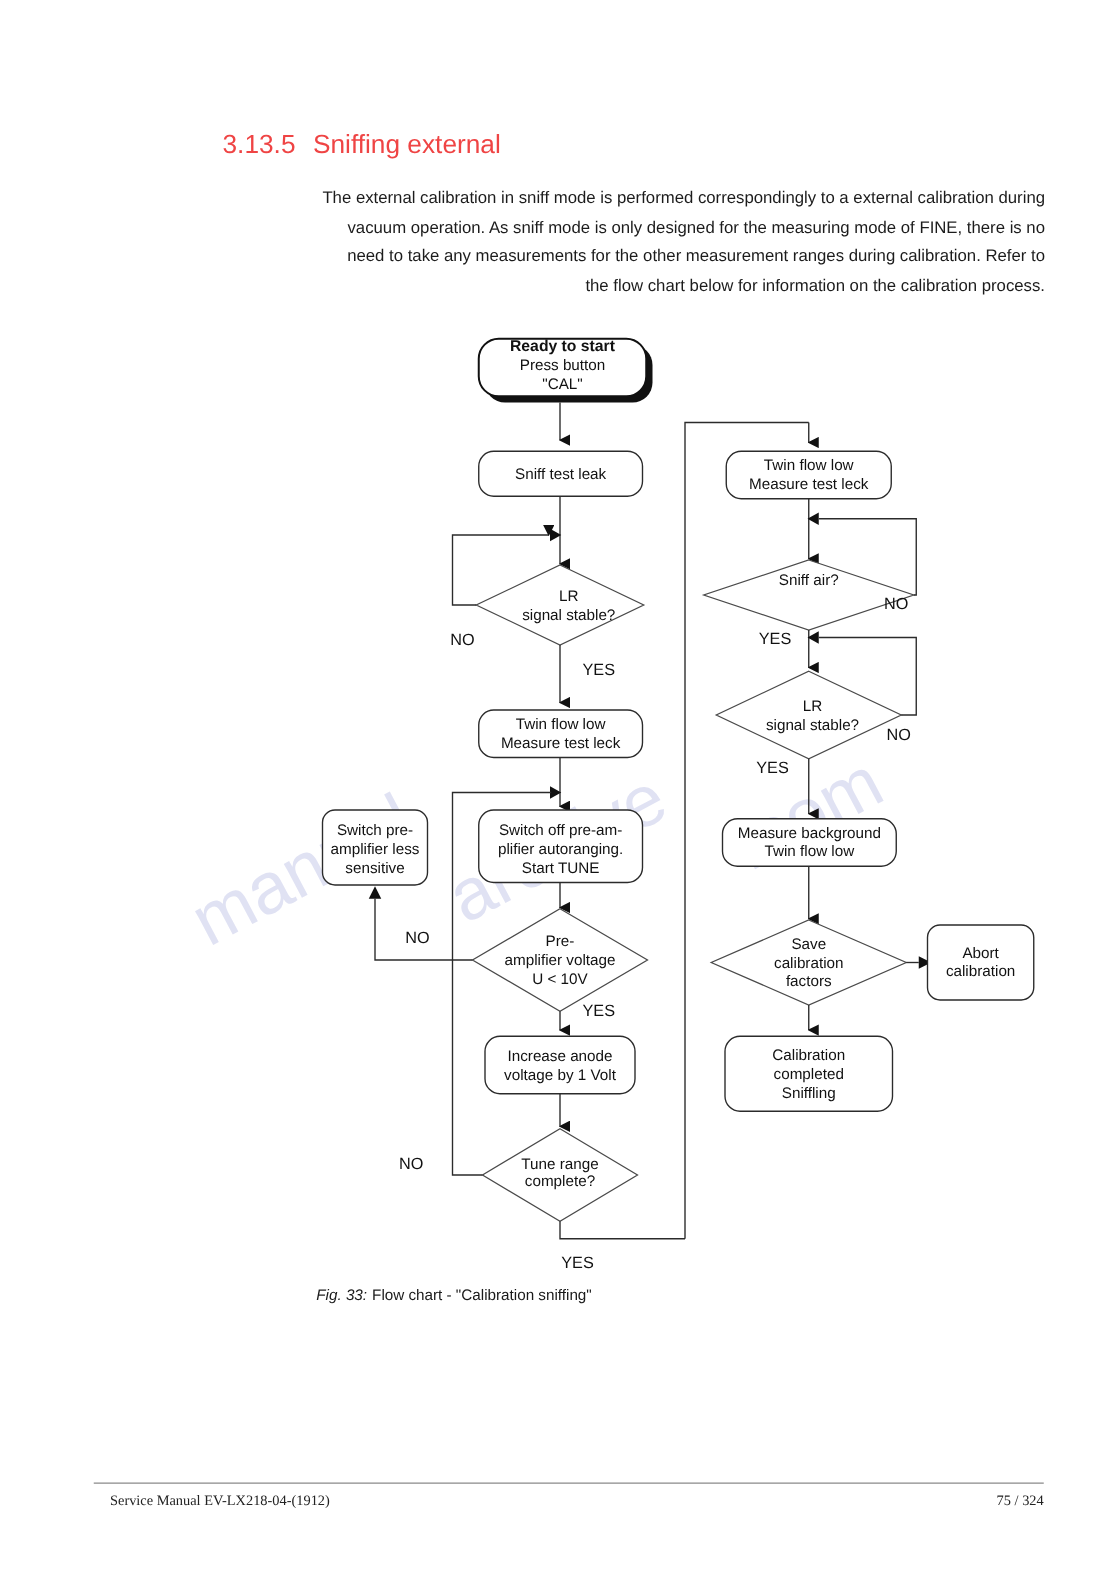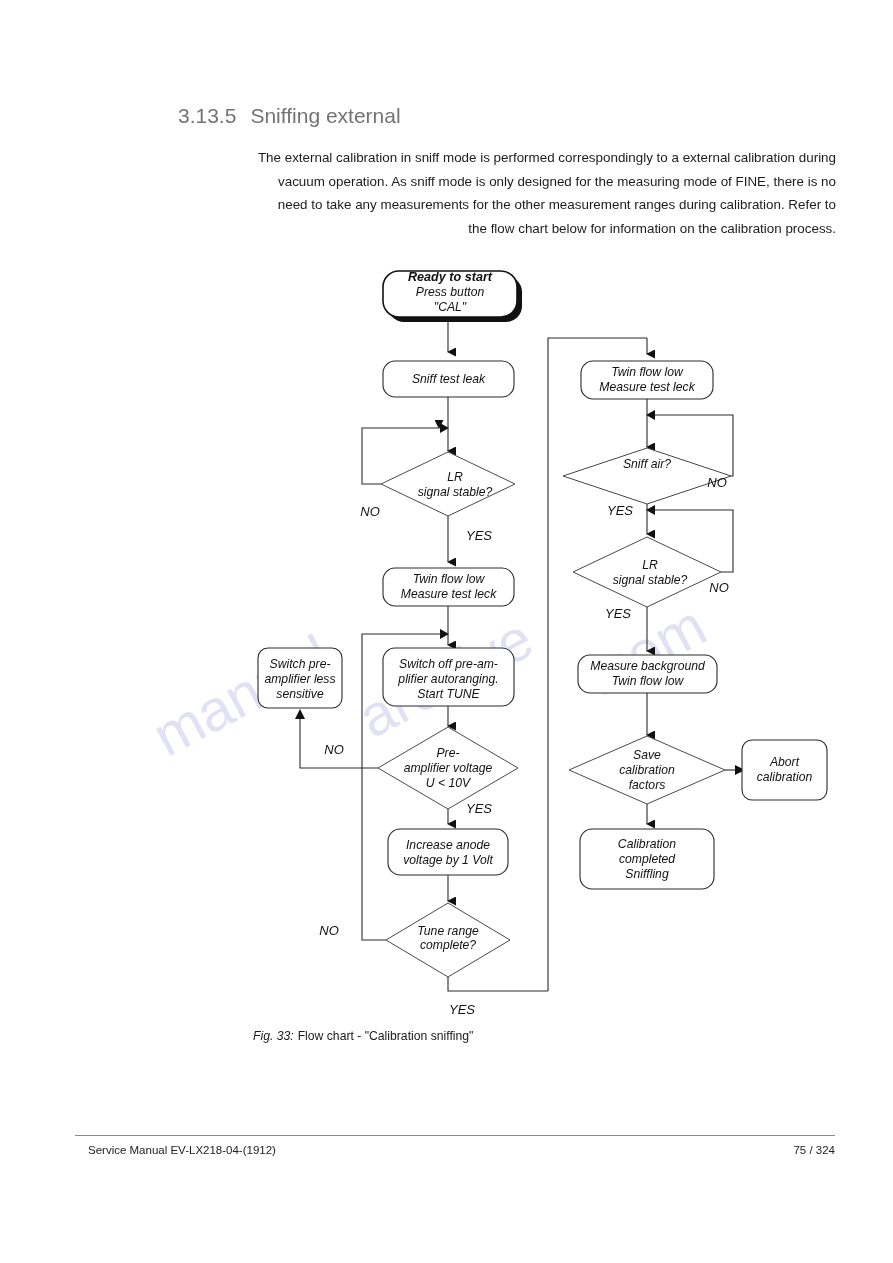--- a/index.html
+++ b/index.html
@@ -44,21 +44,21 @@
     height: 1px;
     background: #8a8a8a;
   }
 
   
   #section-heading {
     position: absolute;
     left: 178px;
     top: 104px;
     font-size: 21px;
-    color: #737373;
+    color: #ef4444;
     white-space: nowrap;
     text-align: right;
   }
   #section-heading .num { margin-right: 14px; }
 
   
   #body-paragraph {
     position: absolute;
     left: 256px;
     top: 146px;
@@ -69,21 +69,20 @@
     text-align: right;
   }
 
   
   #flowchart {
     position: absolute;
     left: 0;
     top: 0;
     width: 893px;
     height: 1263px;
-    font-style: italic;
   }
   #flow-svg { display: block; }
 
   .fc-node-label {
     font-family: "Liberation Sans", sans-serif;
     font-size: 12.2px;
     fill: #111;
   }
   .fc-node-label.bold { font-weight: bold; font-size: 12.6px; }
   .fc-edge-label {
@@ -126,23 +125,24 @@
   #figure-caption .fig-num {
     font-style: italic;
     font-weight: normal;
     margin-right: 4px;
   }
 
   
   #footer-area {
     position: absolute;
     left: 75px;
-    top: 1135px;
+    top: 1186px;
     width: 760px;
     height: 30px;
+    font-family: Liberation Serif, serif;
   }
   #footer-rule {
     position: absolute;
     left: 0;
     right: 0;
     top: 0;
     height: 1px;
     background: #8a8a8a;
   }
   #footer-left {

